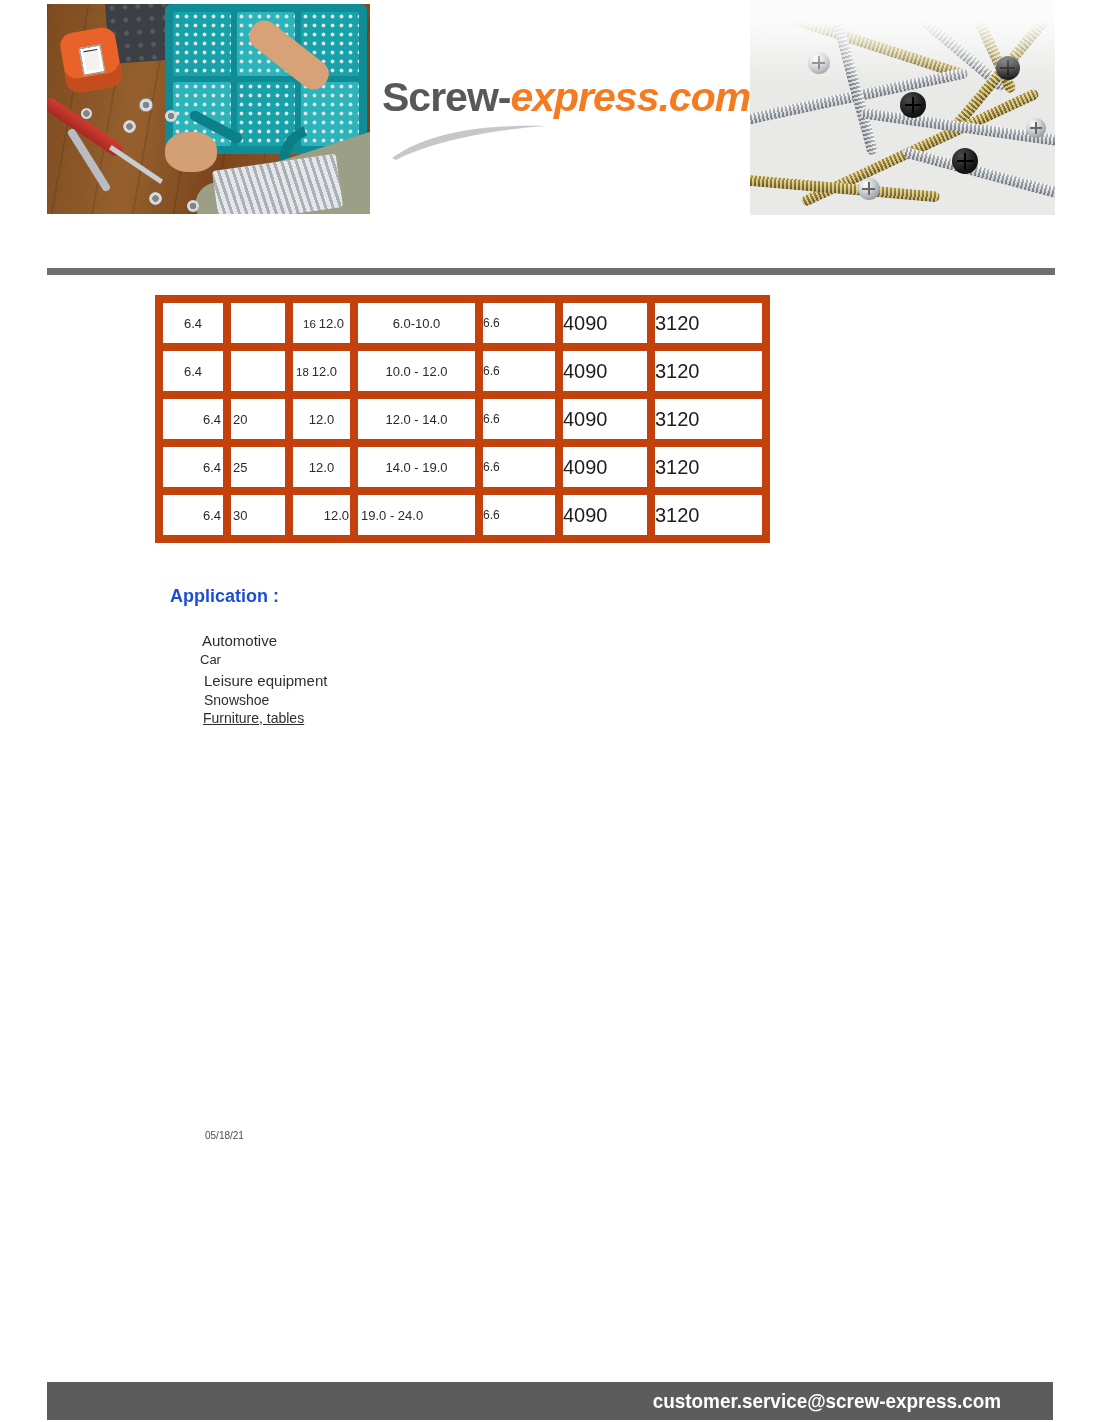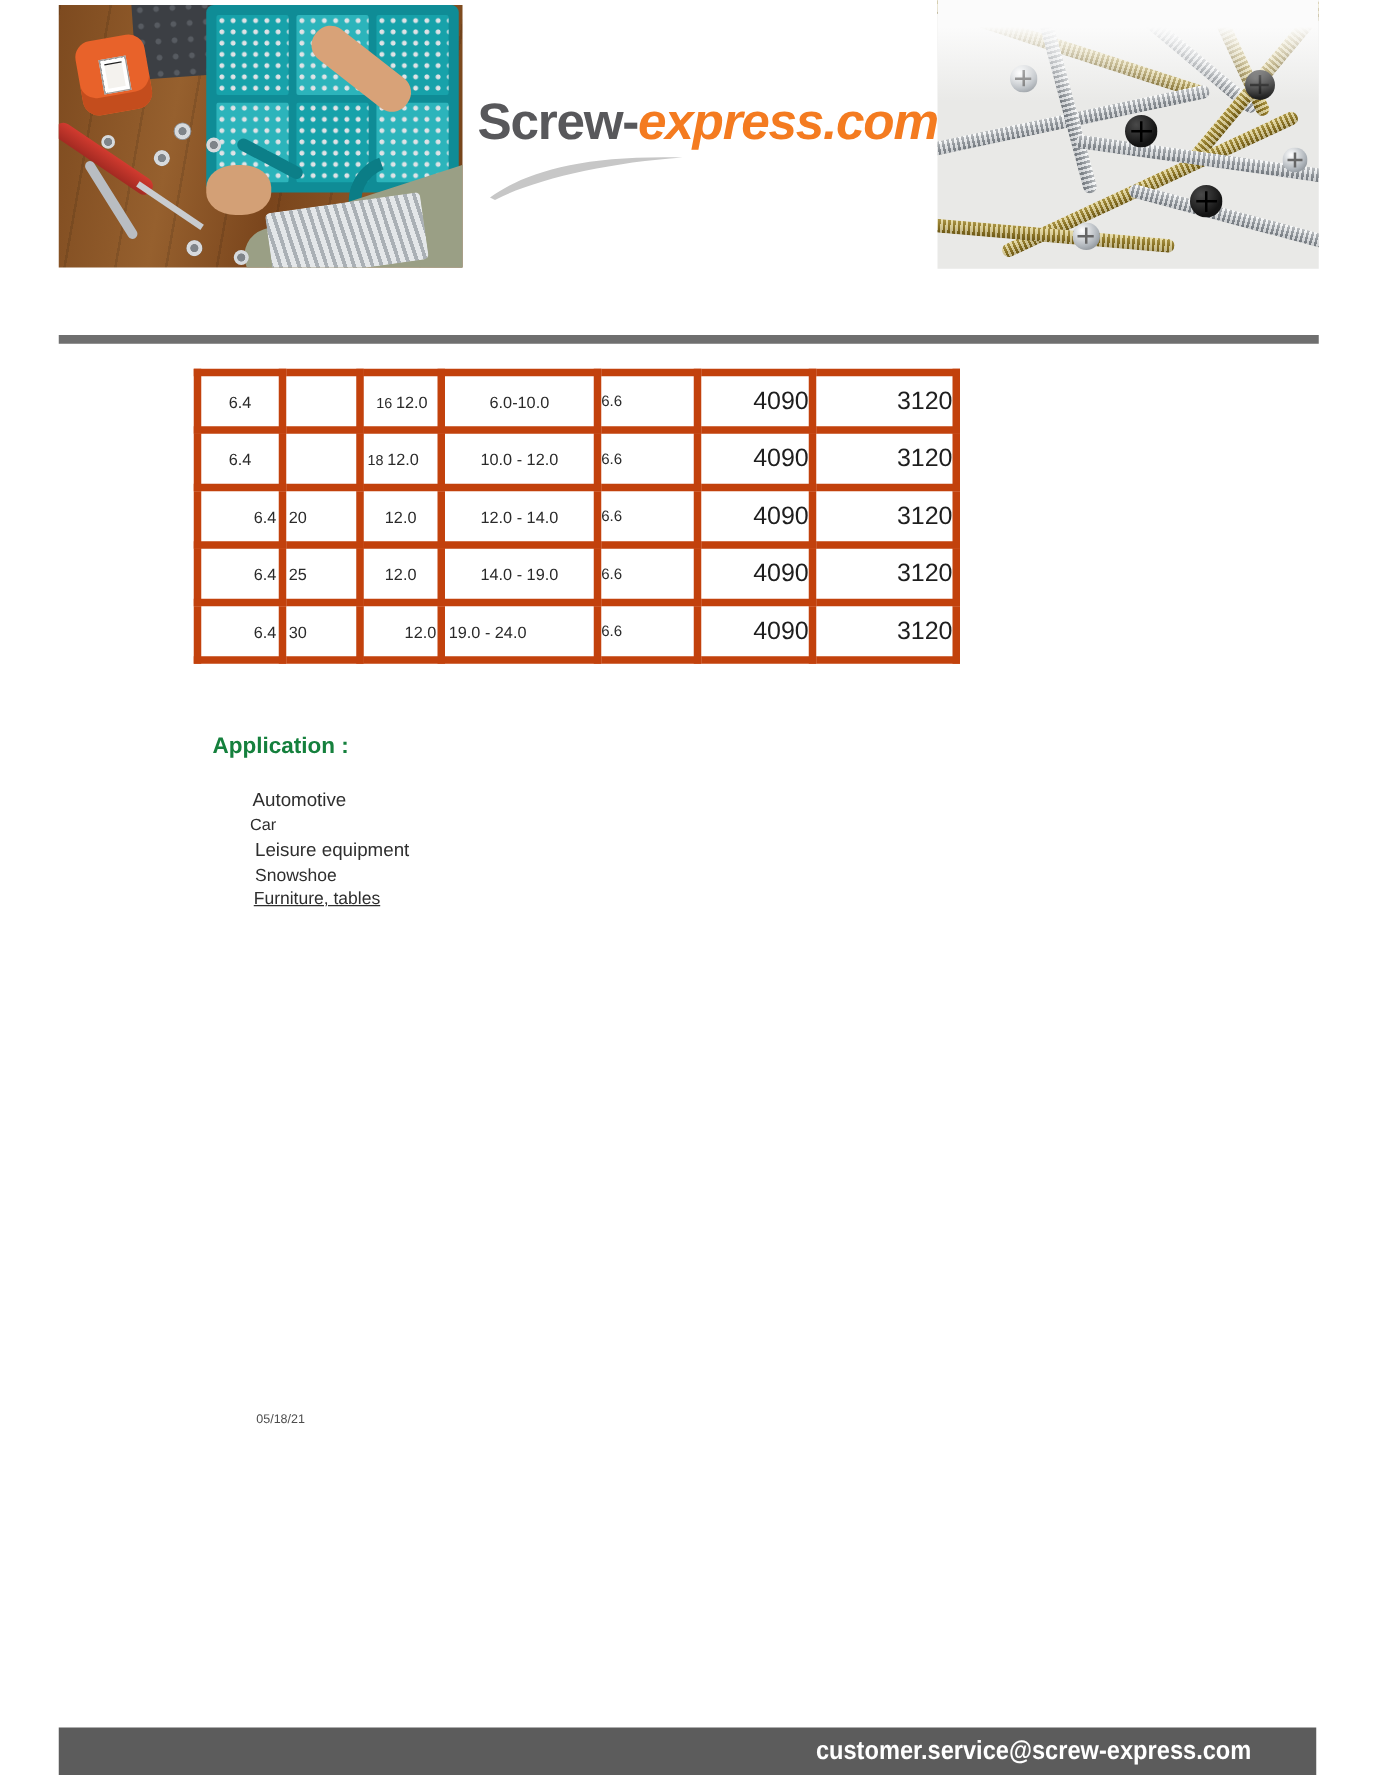--- a/index.html
+++ b/index.html
@@ -64,37 +64,37 @@
 
   
   .banner{position:absolute;left:47px;top:214px;width:1008px;height:54px;background:#e8712b;
     display:flex;align-items:center;justify-content:center;}
   .banner-text{display:inline-block;color:#fff;font-size:46px;font-weight:800;letter-spacing:-1px;
     transform:scaleX(.8);white-space:nowrap;}
   .banner-shadow{position:absolute;left:47px;top:268px;width:1008px;height:7px;background:#6f6f6f;}
 
   
   .spec-table{position:absolute;left:155px;top:295px;border-collapse:collapse;table-layout:fixed;}
-  .spec-table td{border:6px solid #c2410c;height:40px;padding:0;font-size:13px;color:#2a2a2a;
+  .spec-table td{border:8px solid #c2410c;height:40px;padding:0;font-size:13px;color:#2a2a2a;
     vertical-align:middle;overflow:visible;white-space:nowrap;}
   .spec-table .pre{font-size:11.5px;margin-right:3px;}
   .tr0 .c1,.tr1 .c1{text-align:center;}
   .tr2 .c1,.tr3 .c1,.tr4 .c1{text-align:right;padding-right:2px;}
   .spec-table .c2{text-align:left;padding-left:2px;}
   .tr0 .c3{text-align:left;padding-left:10px;}
   .tr1 .c3{text-align:left;padding-left:3px;}
   .tr2 .c3,.tr3 .c3{text-align:center;}
   .tr4 .c3{text-align:right;padding-right:1px;}
   .spec-table .c4{text-align:center;}
   .tr4 .c4{text-align:left;padding-left:3px;}
   .spec-table .c5{text-align:left;font-size:12px;}
-  .spec-table .c6,.spec-table .c7{text-align:right;font-size:20px;color:#1e1e1e;}
-
-  
-  .app-heading{position:absolute;left:170px;top:586px;font-size:18px;font-weight:700;color:#15803d;}
+  .spec-table .c6,.spec-table .c7{text-align:left;font-size:20px;color:#1e1e1e;}
+
+  
+  .app-heading{position:absolute;left:170px;top:586px;font-size:18px;font-weight:700;color:#1d4ed8;}
   .app-item{position:absolute;color:#2e2e2e;}
   .app-0{left:202px;top:632px;font-size:15px;}
   .app-1{left:200px;top:652px;font-size:13px;}
   .app-2{left:204px;top:672px;font-size:15px;}
   .app-3{left:204px;top:692px;font-size:14px;}
   .app-4{left:203px;top:710px;font-size:14px;text-decoration:underline;}
 
   
   .doc-date{position:absolute;left:205px;top:1130px;font-size:10px;color:#4d4d4d;}
   .footer-bar{position:absolute;left:47px;top:1382px;width:1006px;height:38px;background:#5c5c5c;

